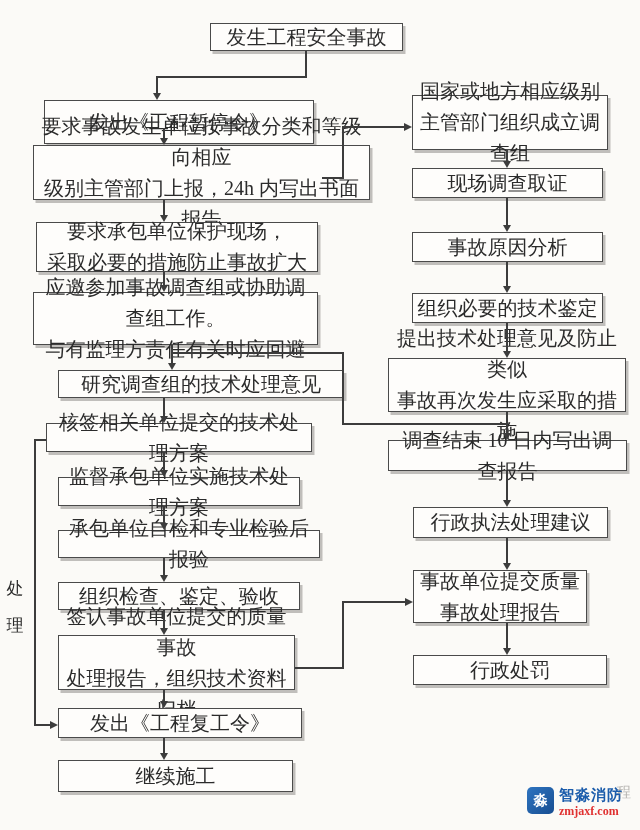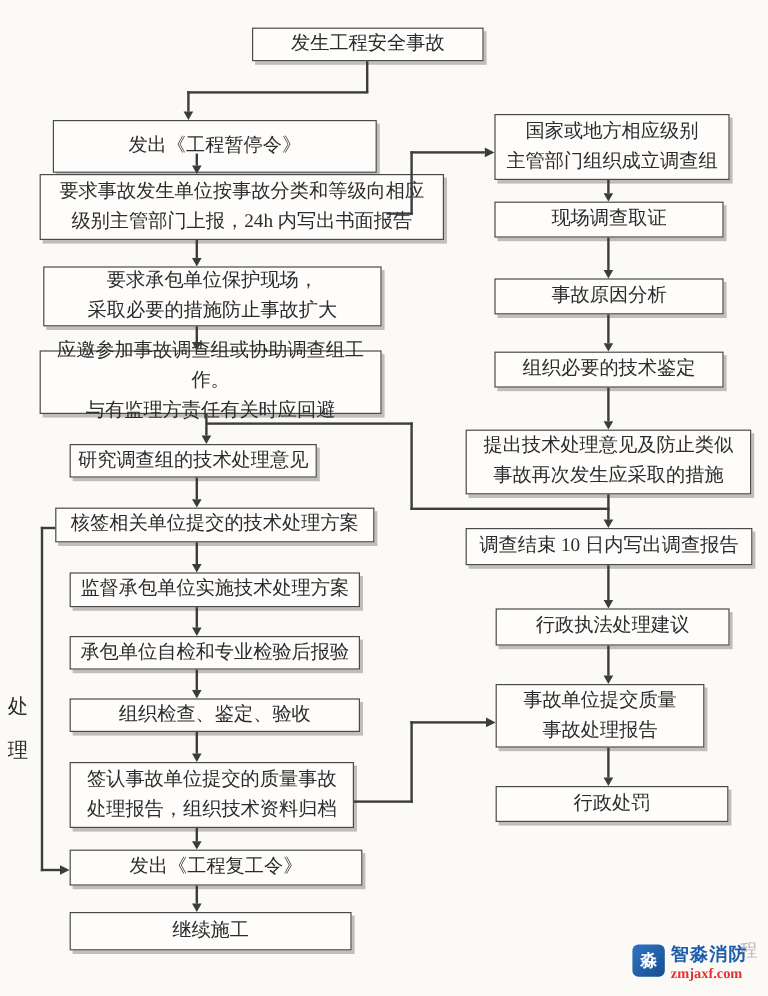--- a/index.html
+++ b/index.html
@@ -4,21 +4,21 @@
 <style>
   html,body{margin:0;padding:0;background:#ffffff;}
   .canvas{
     position:relative;width:640px;height:830px;background:#fbfaf7;overflow:hidden;
     font-family:"Liberation Serif","DejaVu Serif",serif;color:#2b2b2b;
   }
   .node{
     position:absolute;display:flex;align-items:center;justify-content:center;
     text-align:center;background:#fefdfb;border:1.5px solid #4a4a4a;
     box-shadow:2.5px 3px 0 rgba(110,108,104,.42);
-    font-size:16px;line-height:1.55;white-space:pre-line;
+    font-size:20px;line-height:1.55;white-space:pre-line;
     padding:0 4px;box-sizing:border-box;
   }
   .ln{position:absolute;background:#3c3c3c;}
   .ah-d{position:absolute;width:0;height:0;border-left:4px solid transparent;
     border-right:4px solid transparent;border-top:7px solid #3c3c3c;}
   .ah-r{position:absolute;width:0;height:0;border-top:4px solid transparent;
     border-bottom:4px solid transparent;border-left:8px solid #3c3c3c;}
   .side-label{
     position:absolute;left:4px;top:570px;width:22px;font-size:17px;
     line-height:2.2;word-break:break-all;text-align:center;color:#2b2b2b;
@@ -46,24 +46,24 @@
 
   <div class="node" style="left:210px;top:23px;width:193px;height:28px">发生工程安全事故</div>
 
   <div class="node" style="left:44px;top:100px;width:270px;height:44px">发出《工程暂停令》</div>
   <div class="node" style="left:33px;top:145px;width:337px;height:55px">要求事故发生单位按事故分类和等级向相应
 级别主管部门上报，24h 内写出书面报告</div>
   <div class="node" style="left:36px;top:222px;width:282px;height:50px">要求承包单位保护现场，
 采取必要的措施防止事故扩大</div>
   <div class="node" style="left:33px;top:292px;width:285px;height:53px">应邀参加事故调查组或协助调查组工作。
 与有监理方责任有关时应回避</div>
-  <div class="node" style="left:58px;top:370px;width:206px;height:28px">研究调查组的技术处理意见</div>
+  <div class="node" style="left:58px;top:370px;width:286px;height:28px">研究调查组的技术处理意见</div>
   <div class="node" style="left:46px;top:423px;width:266px;height:29px">核签相关单位提交的技术处理方案</div>
   <div class="node" style="left:58px;top:477px;width:242px;height:29px">监督承包单位实施技术处理方案</div>
-  <div class="node" style="left:58px;top:530px;width:242px;height:28px">承包单位自检和专业检验后报验</div>
+  <div class="node" style="left:58px;top:530px;width:262px;height:28px">承包单位自检和专业检验后报验</div>
   <div class="node" style="left:58px;top:582px;width:242px;height:28px">组织检查、鉴定、验收</div>
   <div class="node" style="left:58px;top:635px;width:237px;height:55px">签认事故单位提交的质量事故
 处理报告，组织技术资料归档</div>
   <div class="node" style="left:58px;top:708px;width:244px;height:30px">发出《工程复工令》</div>
   <div class="node" style="left:58px;top:760px;width:235px;height:32px">继续施工</div>
 
   <div class="node" style="left:412px;top:168px;width:191px;height:30px">现场调查取证</div>
   <div class="node" style="left:412px;top:95px;width:196px;height:55px">国家或地方相应级别
 主管部门组织成立调查组</div>
   <div class="node" style="left:412px;top:232px;width:191px;height:30px">事故原因分析</div>

